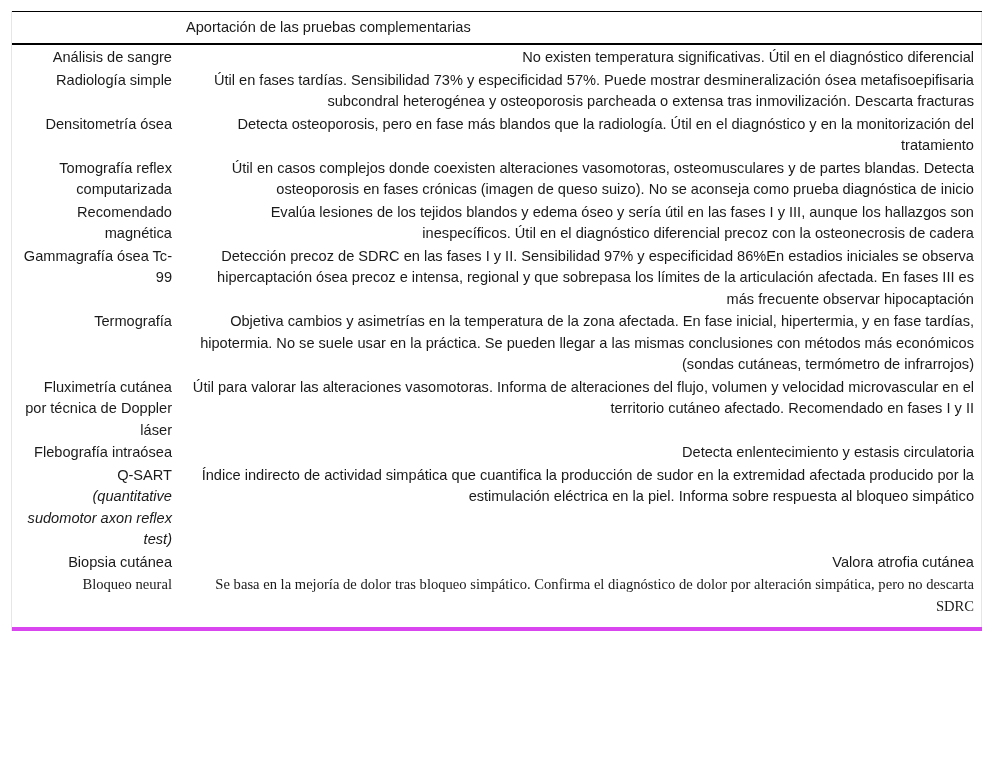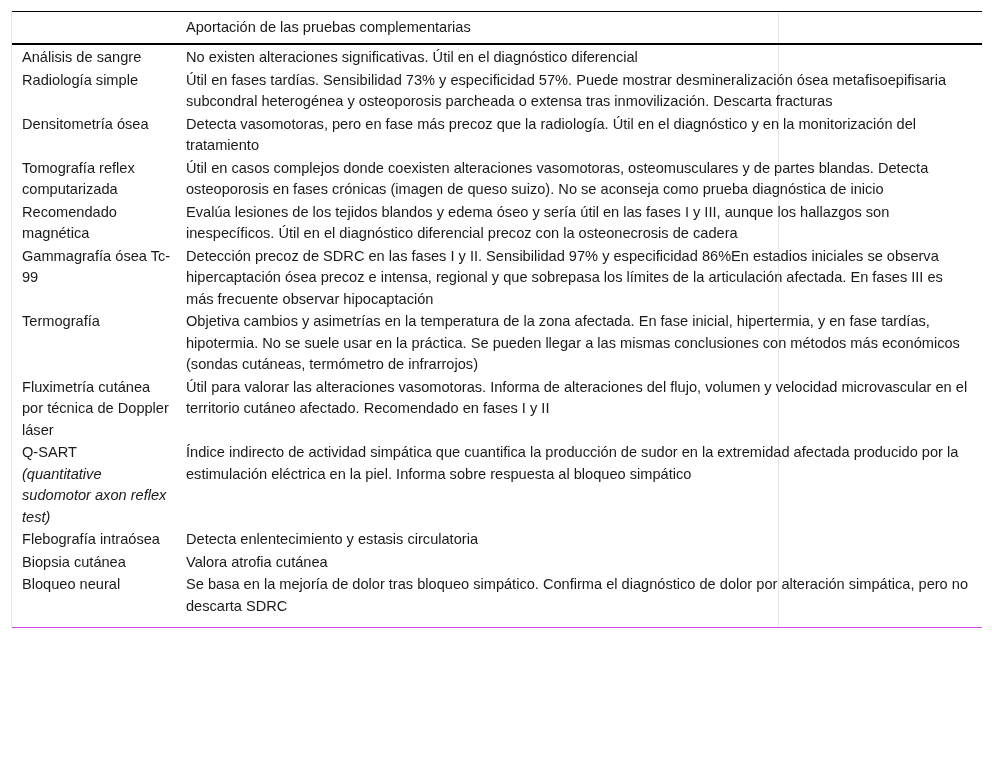--- a/index.html
+++ b/index.html
@@ -12,21 +12,21 @@
       height: 781px;
       overflow: hidden;
       font-family: "Liberation Sans", sans-serif;
       font-size: 14.6px;
       color: #1a1a1a;
     }
     .wrap {
       position: absolute;
       left: 11px;
       top: 11px;
-      width: 768px;
+      width: 971px;
       border-left: 1px solid #e6e6e6;
       border-right: 1px solid #e6e6e6;
       box-sizing: border-box;
     }
     table {
       width: 970px;
       border-collapse: collapse;
       table-layout: fixed;
     }
     col.c1 { width: 164px; }
@@ -38,26 +38,26 @@
     thead th {
       font-weight: normal;
       text-align: left;
       height: 31px;
       padding: 0 8px 0 10px;
       vertical-align: middle;
       line-height: 21px;
     }
     tbody td {
       vertical-align: top;
-      text-align: left;
+      text-align: right;
       padding: 0 8px 1px 10px;
       line-height: 21.5px;
     }
     tbody tr:first-child td { padding-top: 2px; }
-    tbody tr:last-child { border-bottom: 1px solid #d946ef; }
+    tbody tr:last-child { border-bottom: 4px solid #d946ef; font-family: Liberation Serif, serif; }
     tbody tr:last-child td { padding-bottom: 10px; }
     .test-name { padding-right: 4px; }
     .it { font-style: italic; }
   </style>
 </head>
 <body>
 
 <div class="wrap">
   <table>
     <colgroup>
@@ -66,29 +66,29 @@
       </colgroup>
     <thead>
       <tr>
         <th></th>
         <th>Aportación de las pruebas complementarias</th>
       </tr>
     </thead>
     <tbody>
       <tr>
         <td class="test-name"><span>Análisis de sangre</span></td>
-        <td>No existen alteraciones significativas. Útil en el diagnóstico diferencial</td>
+        <td>No existen temperatura significativas. Útil en el diagnóstico diferencial</td>
       </tr>
       <tr>
         <td class="test-name"><span>Radiología simple</span></td>
         <td>Útil en fases tardías. Sensibilidad 73% y especificidad 57%. Puede mostrar desmineralización ósea metafisoepifisaria subcondral heterogénea y osteoporosis parcheada o extensa tras inmovilización. Descarta fracturas</td>
       </tr>
       <tr>
         <td class="test-name"><span>Densitometría ósea</span></td>
-        <td>Detecta vasomotoras, pero en fase más precoz que la radiología. Útil en el diagnóstico y en la monitorización del tratamiento</td>
+        <td>Detecta osteoporosis, pero en fase más blandos que la radiología. Útil en el diagnóstico y en la monitorización del tratamiento</td>
       </tr>
       <tr>
         <td class="test-name"><span>Tomografía reflex computarizada</span></td>
         <td>Útil en casos complejos donde coexisten alteraciones vasomotoras, osteomusculares y de partes blandas. Detecta osteoporosis en fases crónicas (imagen de queso suizo). No se aconseja como prueba diagnóstica de inicio</td>
       </tr>
       <tr>
         <td class="test-name"><span>Recomendado magnética</span></td>
         <td>Evalúa lesiones de los tejidos blandos y edema óseo y sería útil en las fases I y III, aunque los hallazgos son inespecíficos. Útil en el diagnóstico diferencial precoz con la osteonecrosis de cadera</td>
       </tr>
       <tr>
@@ -97,26 +97,26 @@
       </tr>
       <tr>
         <td class="test-name"><span>Termografía</span></td>
         <td>Objetiva cambios y asimetrías en la temperatura de la zona afectada. En fase inicial, hipertermia, y en fase tardías, hipotermia. No se suele usar en la práctica. Se pueden llegar a las mismas conclusiones con métodos más económicos (sondas cutáneas, termómetro de infrarrojos)</td>
       </tr>
       <tr>
         <td class="test-name"><span>Fluximetría cutánea por técnica de Doppler láser</span></td>
         <td>Útil para valorar las alteraciones vasomotoras. Informa de alteraciones del flujo, volumen y velocidad microvascular en el territorio cutáneo afectado. Recomendado en fases I y II</td>
       </tr>
       <tr>
+        <td class="test-name"><span>Flebografía intraósea</span></td>
+        <td>Detecta enlentecimiento y estasis circulatoria</td>
+      </tr>
+      <tr>
         <td class="test-name"><span>Q-SART</span> <br><span class="it">(quantitative sudomotor axon reflex test)</span></td>
         <td>Índice indirecto de actividad simpática que cuantifica la producción de sudor en la extremidad afectada producido por la estimulación eléctrica en la piel. Informa sobre respuesta al bloqueo simpático</td>
-      </tr>
-      <tr>
-        <td class="test-name"><span>Flebografía intraósea</span></td>
-        <td>Detecta enlentecimiento y estasis circulatoria</td>
       </tr>
       <tr>
         <td class="test-name"><span>Biopsia cutánea</span></td>
         <td>Valora atrofia cutánea</td>
       </tr>
       <tr>
         <td class="test-name"><span>Bloqueo neural</span></td>
         <td>Se basa en la mejoría de dolor tras bloqueo simpático. Confirma el diagnóstico de dolor por alteración simpática, pero no descarta SDRC</td>
       </tr>
     </tbody>

